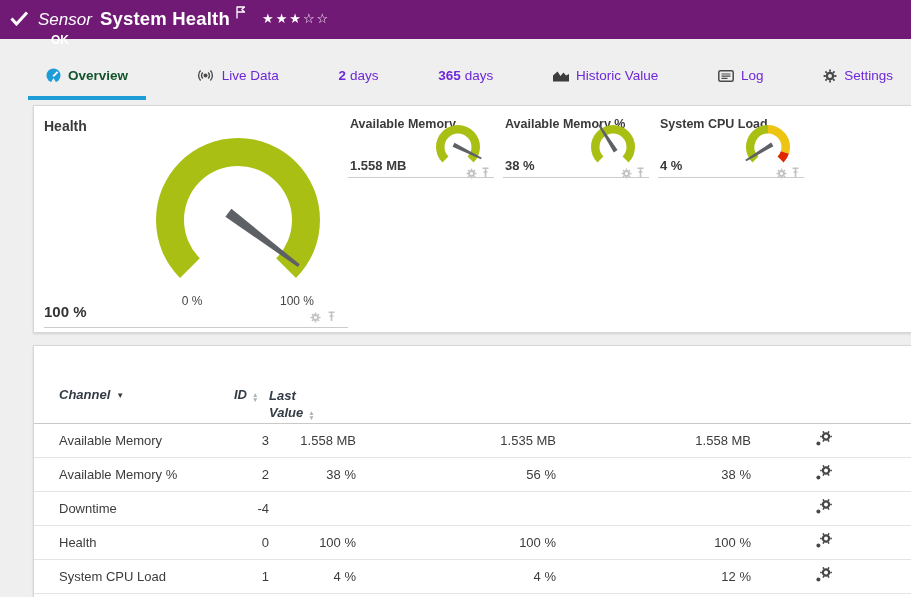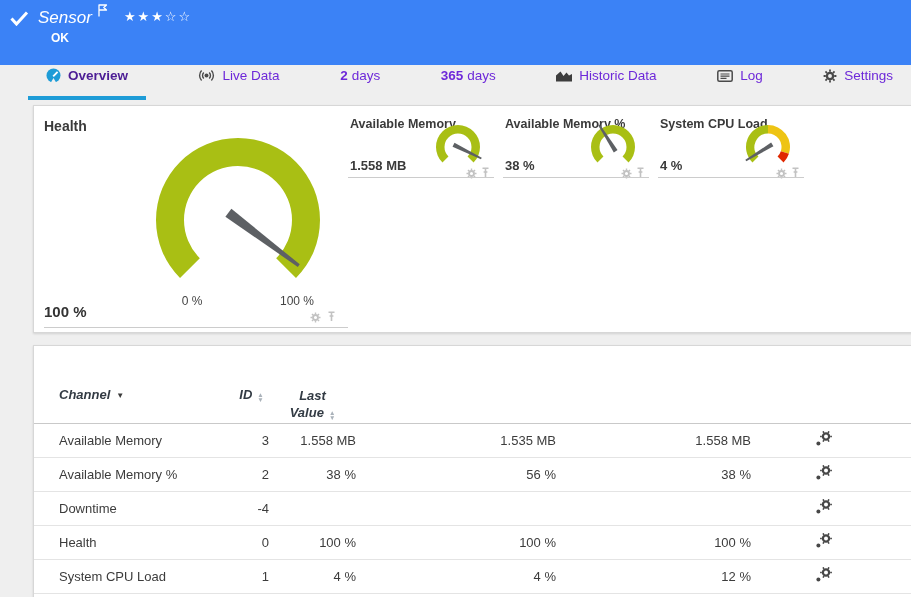--- a/index.html
+++ b/index.html
@@ -4,38 +4,38 @@
 <style>
   html,body{margin:0;padding:0;}
   body{
     width:911px;height:597px;overflow:hidden;background:#efefef;
     font-family:"Liberation Sans","DejaVu Sans",sans-serif;
     -webkit-font-smoothing:antialiased;
   }
   .screen{position:relative;width:911px;height:597px;}
 
   
-  .titlebar{position:absolute;left:0;top:0;width:100%;height:65px;background:#3b82f6;}
+  .titlebar{position:absolute;left:0;top:0;width:100%;height:39px;background:#701a75;}
   .titlebar-inner{display:flex;align-items:flex-start;padding:8px 0 0 10px;}
   .check{margin-top:3px;flex:0 0 auto;}
   .title-block{margin-left:9px;}
   .title-line{display:flex;align-items:baseline;color:#fff;}
   .sensor-kind{font-style:italic;font-size:17px;font-weight:400;}
   .sensor-name{font-size:18.5px;font-weight:700;margin-left:8px;letter-spacing:.2px;}
   .flag{position:relative;top:-6px;margin-left:5px;}
   .stars{margin-left:16px;font-size:13px;letter-spacing:2px;color:#fff;position:relative;top:-2px;cursor:pointer;}
   .status-line{color:#fff;font-size:12px;font-weight:700;margin:3px 0 0 13px;}
 
   
   .tabs{position:absolute;top:55px;left:0;width:911px;height:45px;box-sizing:border-box;
         display:flex;justify-content:space-between;align-items:stretch;padding:0 8px 0 28px;}
   .tab{display:flex;align-items:center;gap:7px;padding:0 10px;font-size:13.5px;color:#6d28d9;
        cursor:pointer;border-bottom:4px solid transparent;white-space:nowrap;}
   .tab .num{font-weight:700;margin-right:4px;}
-  .tab.active{border-bottom-color:#1e9cd7;font-weight:700;color:#4c1d95;padding:0 18px;}
+  .tab.active{border-bottom-color:#1e9cd7;font-weight:700;color:#14532d;padding:0 18px;}
   .tab svg{flex:0 0 auto;}
 
   
   .panel{position:absolute;background:#fff;border:1px solid #d7d7d7;box-sizing:border-box;
          box-shadow:0 1px 2px rgba(0,0,0,.12);}
   .panel-gauges{left:33px;top:105px;width:892px;height:228px;}
   .panel-table{left:33px;top:345px;width:892px;height:272px;}
 
   
   .health-label{position:absolute;left:10px;top:12px;font-size:14px;font-weight:700;color:#3a3a3a;}
@@ -54,21 +54,21 @@
   .m-value{position:absolute;left:4px;top:52px;font-size:13px;font-weight:700;color:#3a3a3a;}
   .m-icons{position:absolute;left:120px;top:59px;display:flex;gap:4px;color:#c2c2c2;align-items:center;cursor:pointer;}
   .m-line{position:absolute;left:2px;top:71px;width:146px;height:1px;background:#ccc;}
 
   
   .tgrid{display:grid;grid-template-columns:200px 35px 87px 200px 195px 1fr;}
   .thead{padding-top:41px;height:78px;box-sizing:border-box;border-bottom:1px solid #c9c9c9;
          font-size:13px;font-weight:700;color:#333b44;}
   .th{cursor:pointer;font-style:italic;}
   .th.left{padding-left:25px;text-align:left;}
-  .th.right{text-align:center;}
+  .th.right{text-align:left;}
   .sortstack{display:inline-flex;flex-direction:column;font-size:6.5px;line-height:5px;
              color:#aab2ba;margin-left:5px;vertical-align:2px;}
   .caret{font-size:8px;color:#3a3a3a;margin-left:6px;vertical-align:1px;}
   .two-line div{line-height:17px;}
   .trow{height:33px;align-items:center;font-size:13px;color:#3c3c3c;border-bottom:1px solid #e4e4e4;cursor:pointer;}
   .td.name{padding-left:25px;}
   .td.num{text-align:right;}
   .td.actions{padding-left:64px;}
   .chset{display:inline-block;color:#474747;cursor:pointer;line-height:0;}
 </style>
@@ -80,20 +80,21 @@
   <div class="titlebar">
     <div class="titlebar-inner">
       <span class="check">
         <svg width="19" height="15" viewBox="0 0 19 15">
           <polyline points="1.5,7.5 6.5,13 17,1.5" fill="none" stroke="#fff" stroke-width="3"></polyline>
         </svg>
       </span>
       <div class="title-block">
         <div class="title-line">
           <span class="sensor-kind">Sensor</span>
+          <span class="sensor-name">System Health</span>
           <span class="flag">
             <svg width="11" height="13" viewBox="0 0 11 13">
               <path d="M2 12.5 L2 1 L9.5 1 L6.8 3.5 L9.5 6 L2 6" fill="none" stroke="#fff" stroke-width="1.3" stroke-linejoin="round"></path>
             </svg>
           </span>
           <span class="stars"><span>★★★</span><span>☆☆</span></span>
         </div>
         <div class="status-line">OK</div>
       </div>
     </div>
@@ -118,21 +119,21 @@
     <div class="tab">
       <span><span class="num">2</span><span>days</span></span>
     </div>
     <div class="tab">
       <span><span class="num">365</span><span>days</span></span>
     </div>
     <div class="tab">
       <svg width="16" height="12" viewBox="0 0 16 12">
         <path d="M0 11.5 L0 5.5 L4.5 1.5 L7.5 6 L10.5 2.5 L13 5.5 L16 4 L16 11.5 Z" fill="#3d3d3d"></path>
       </svg>
-      <span>Historic Data</span>
+      <span>Historic Value</span>
     </div>
     <div class="tab">
       <svg width="16" height="12" viewBox="0 0 16 12">
         <rect x="0.8" y="0.8" width="14.4" height="10.4" rx="1.5" fill="none" stroke="#4a4a4a" stroke-width="1.5"></rect>
         <path d="M3.5 4 H12.5 M3.5 6.2 H12.5 M3.5 8.4 H9.5" stroke="#4a4a4a" stroke-width="1.2"></path>
       </svg>
       <span>Log</span>
     </div>
     <div class="tab">
       <svg width="14" height="14" viewBox="0 0 14 14">

